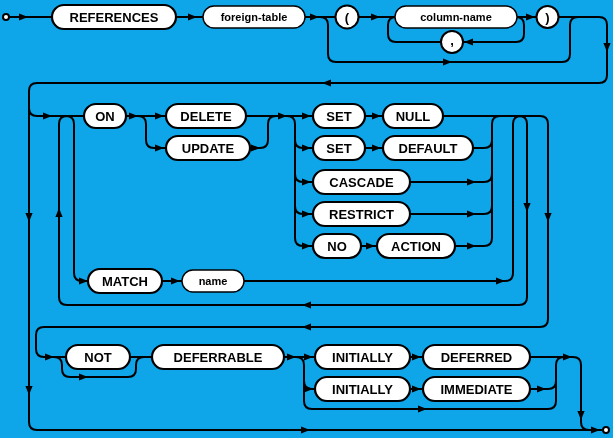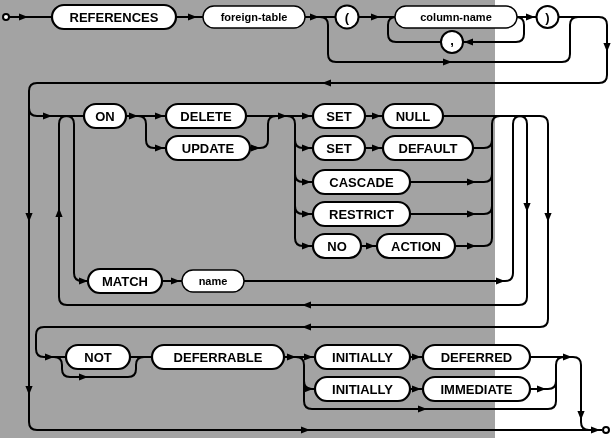--- a/index.html
+++ b/index.html
@@ -2,24 +2,24 @@
 <html><head>
 <meta charset="utf-8">
 <style>
   html, body {
     margin: 0;
     padding: 0;
     background: #ffffff;
     font-family: "Liberation Sans", sans-serif;
   }
   .diagram-wrap {
-    width: 495px;
+    width: 613px;
     height: 438px;
     position: relative;
-    background: #a3a3a3;
+    background: #0ea5e9;
   }
   svg { display: block; }
   .rail {
     fill: none;
     stroke: #000000;
     stroke-width: 2;
   }
   .ah { fill: #000000; stroke: none; }
   .kw-box {
     fill: #ffffff;

